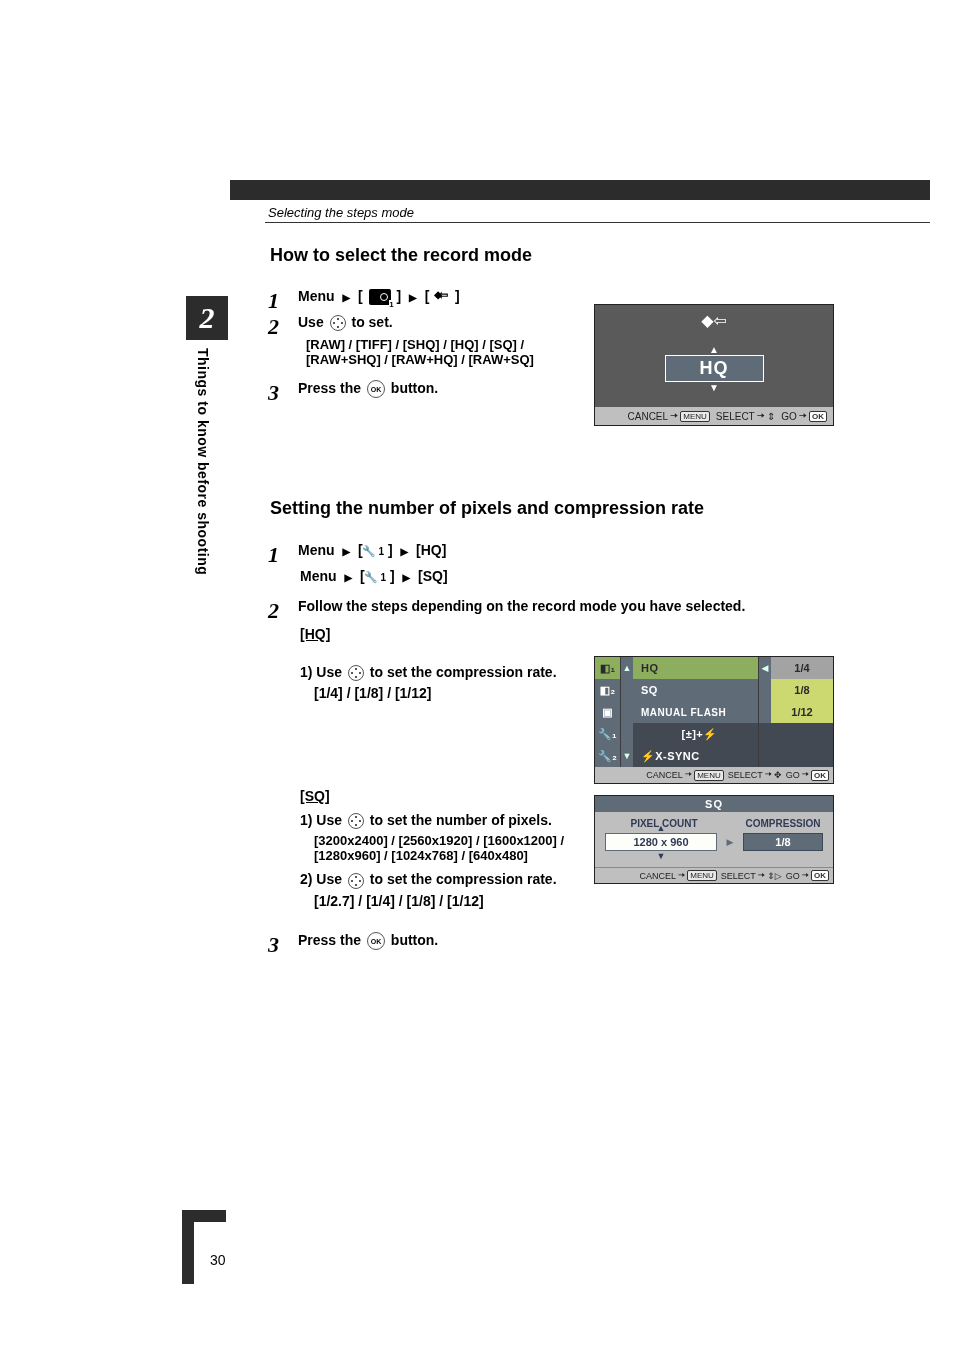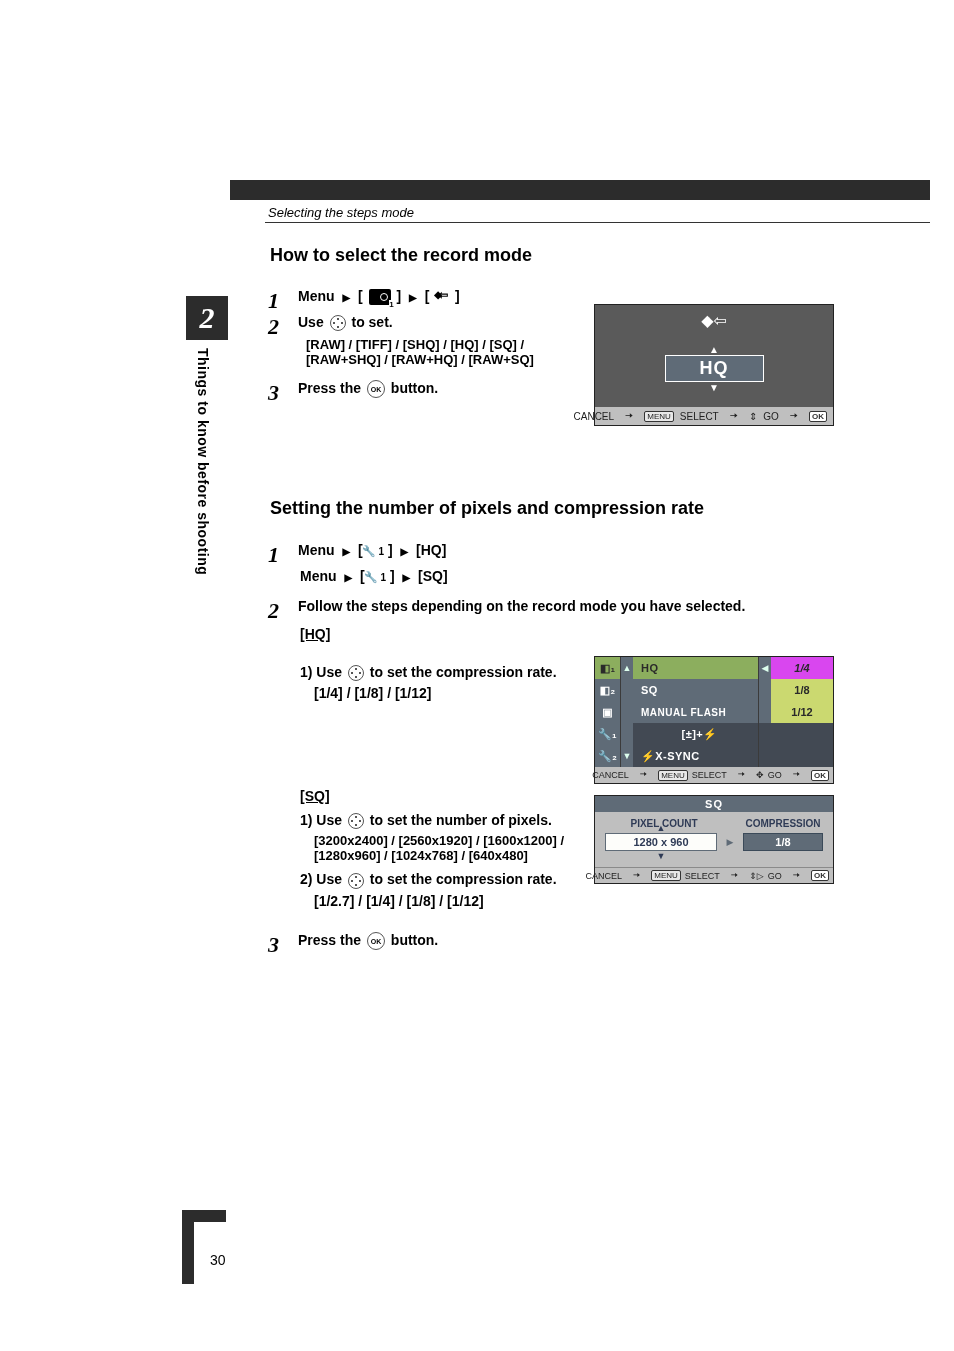--- a/index.html
+++ b/index.html
@@ -184,21 +184,21 @@
     height: 18px;
     background: #bfbfbf;
     font-size: 10px;
     color: #222;
     display: flex;
     align-items: center;
     justify-content: flex-end;
     gap: 6px;
     padding: 0 6px;
   }
-  .status-seg { display: inline-flex; align-items: center; gap: 11px; white-space: nowrap; }
+  .status-seg { display: inline-flex; align-items: center; gap: 2px; white-space: nowrap; }
   .status-key {
     border: 1px solid #333;
     border-radius: 2px;
     background: #e8e8e8;
     font-size: 8px;
     padding: 0 2px;
   }
   .status-ok {
     display:inline-block;
     border: 1px solid #333;
@@ -250,22 +250,21 @@
   .screen2 .val {
     width: 62px;
     background: #cbd970;
     color: #2a2a2a;
     display: flex;
     align-items: center;
     justify-content: center;
     font-weight: bold;
   }
   .screen2 .val.sel {
-    background: #d946ef;
-    font-style: italic;
+    background: #a3a3a3;
   }
   .screen2 .val.empty { background:#424953; }
   .screen2 .status {
     height: 16px;
     background: #bfbfbf;
     font-size: 9px;
     color: #222;
     display: flex;
     align-items: center;
     justify-content: flex-end;

